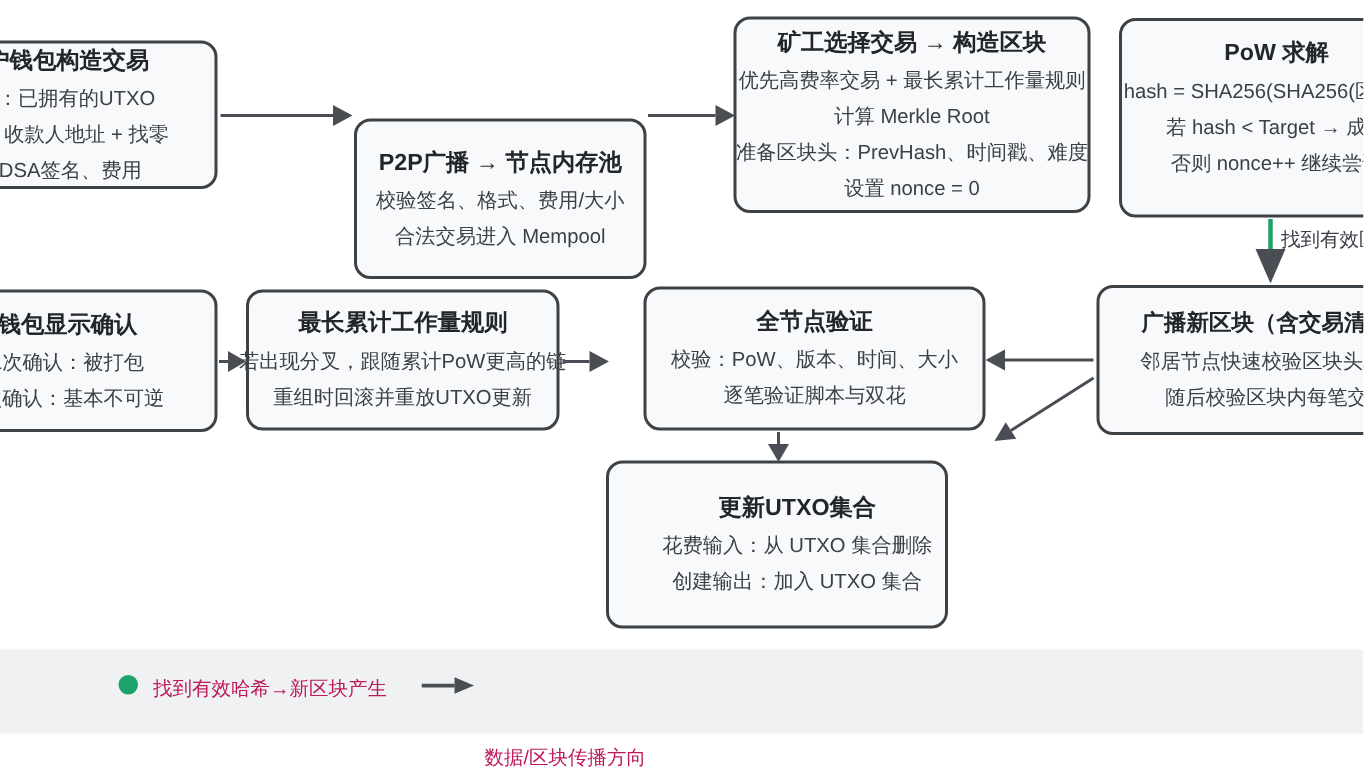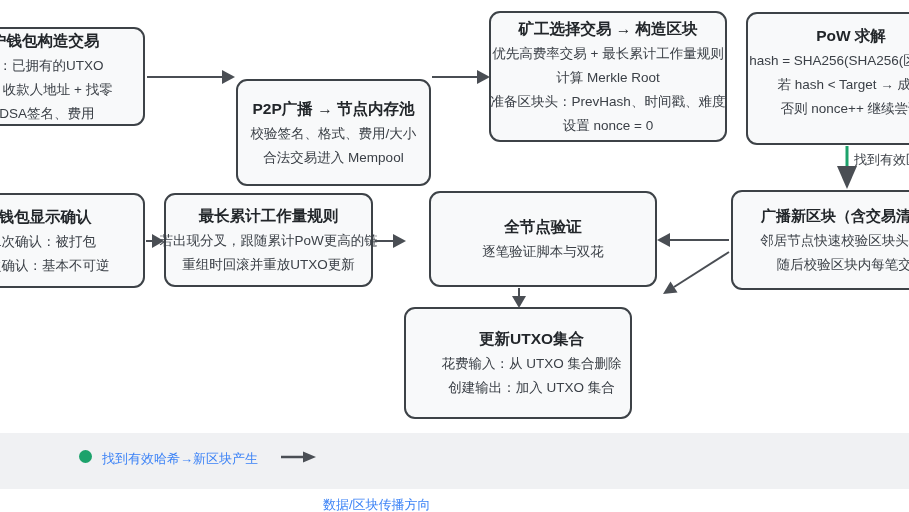--- a/index.html
+++ b/index.html
@@ -20,21 +20,21 @@
     position:absolute;left:854px;top:151px;font-size:13px;color:#3b4047;
     white-space:nowrap;z-index:6;
   }
   #legend-bar{
     position:absolute;left:0;top:433px;width:909px;height:56px;background:#f0f1f3;z-index:1;
   }
   .legend-dot{
     position:absolute;left:79px;top:450px;width:13px;height:13px;border-radius:50%;
     background:#1ca26b;z-index:2;
   }
-  .legend-text{position:absolute;font-size:13px;color:#3b82f6;white-space:nowrap;z-index:2;top:450px;}
+  .legend-text{position:absolute;font-size:13px;color:#be185d;white-space:nowrap;z-index:2;top:450px;}
   #legend-text-1{left:102px;}
   #legend-text-2{left:323px;margin-top:46px;}
   .legend-arrow{position:absolute;left:281px;top:450px;z-index:2;}
 </style>
 </head>
 <body>
 
 <div id="stage">
 
   <div class="box" style="left:-70px;top:27px;width:215px;height:99px;">
@@ -72,20 +72,21 @@
   </div>
 
   <div class="box" style="left:164px;top:193px;width:209px;height:94px;">
     <div class="box-title">最长累计工作量规则</div>
     <div class="box-line">若出现分叉，跟随累计PoW更高的链</div>
     <div class="box-line">重组时回滚并重放UTXO更新</div>
   </div>
 
   <div class="box" style="left:429px;top:191px;width:228px;height:96px;">
     <div class="box-title">全节点验证</div>
+    <div class="box-line">校验：PoW、版本、时间、大小</div>
     <div class="box-line">逐笔验证脚本与双花</div>
   </div>
 
   <div class="box" style="left:731px;top:190px;width:240px;height:100px;">
     <div class="box-title" style="font-size:15px;">广播新区块（含交易清单）</div>
     <div class="box-line">邻居节点快速校验区块头/PoW</div>
     <div class="box-line">随后校验区块内每笔交易</div>
   </div>
 
   <div class="box" style="left:404px;top:307px;width:228px;height:112px;padding-left:27px;">

